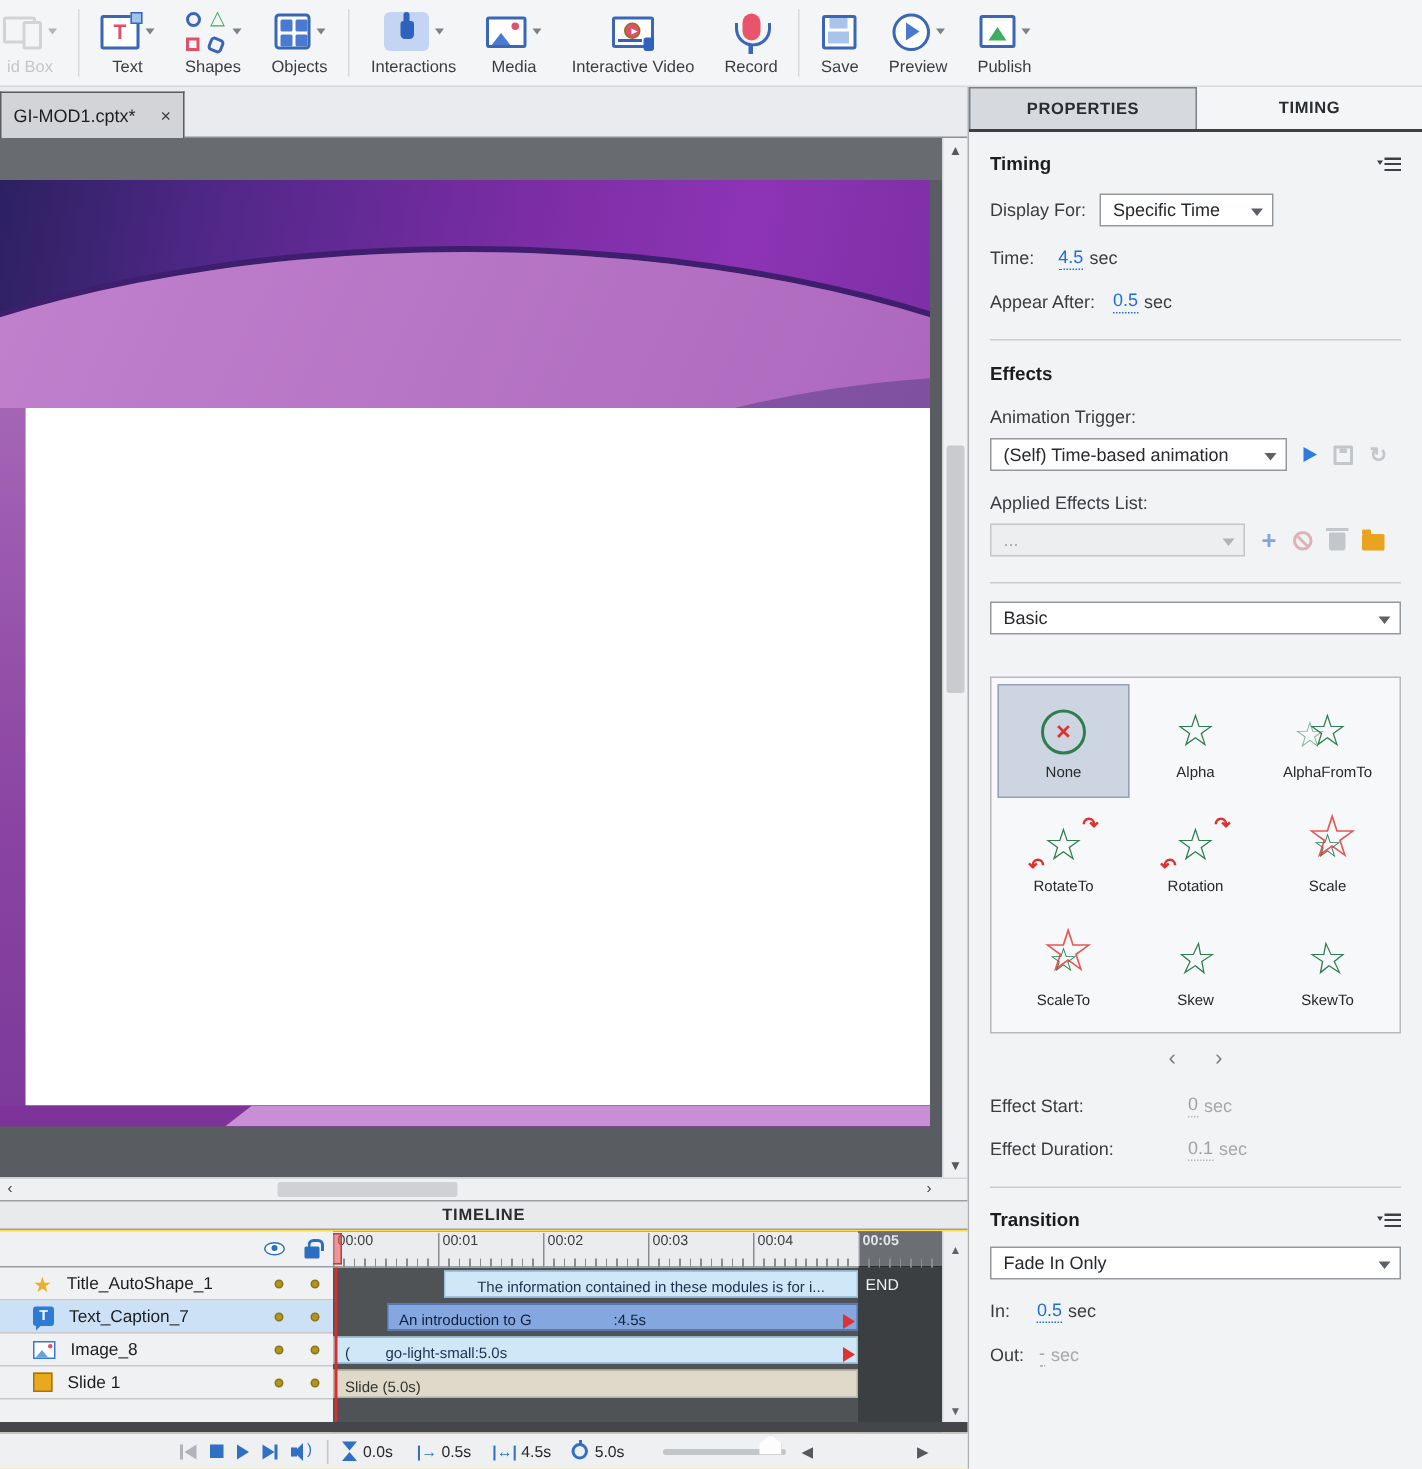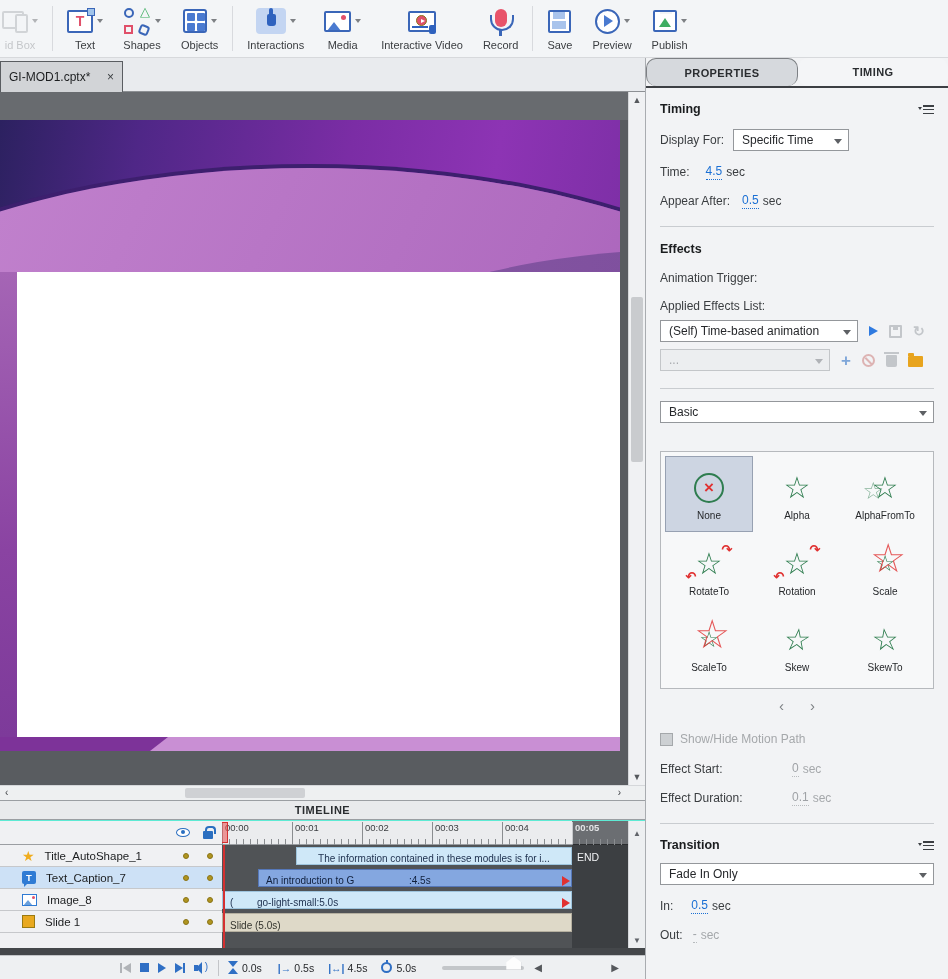--- a/index.html
+++ b/index.html
@@ -92,21 +92,21 @@
   .vscroll .thumb { position:absolute; left:2px; top:205px; width:12px; height:165px; background:#c9cbce; border-radius:2px; }
   .scroll-arr { position:absolute; width:100%; text-align:center; font-size:9px; color:#55585c; }
   .hscroll { position:absolute; left:0; top:785px; width:645px; height:15px; background:#eef0f1; border-top:1px solid #d5d7da; }
   .hscroll .thumb { position:absolute; left:185px; top:2px; width:120px; height:10px; background:#cfd1d4; border-radius:2px; }
   .hs-arr { position:absolute; top:1px; font-size:10px; color:#3c3f43; }
 
   
   .rpanel { position:absolute; left:645px; top:58px; width:303px; height:921px; background:#f2f3f5; border-left:1px solid #a9acb0; overflow:hidden; }
   .ptabs { display:flex; height:30px; border-bottom:2px solid #3c3f43; }
   .ptab { flex:1; display:flex; align-items:center; justify-content:center; font-size:11px; font-weight:bold;
-    letter-spacing:.4px; color:#2a2d30; background:#f4f5f7; border-right:1px solid #7d8084;border-radius:10px; }
+    letter-spacing:.4px; color:#2a2d30; background:#f4f5f7; border-right:1px solid #7d8084; }
   .ptab.active { background:#d6d9dd; border:1px solid #7d8084; border-bottom:none; }
   .psec { padding:0 14px; }
   .sec-head { display:flex; align-items:center; justify-content:space-between; margin-top:14px; }
   .sec-title { font-size:12.5px; font-weight:bold; color:#1b1d1f; }
   .panel-menu { width:16px; height:11px; position:relative; }
   .panel-menu::before { content:""; position:absolute; right:0; top:1px; width:11px; height:9px;
     background:repeating-linear-gradient(#3c3f43 0,#3c3f43 1.5px,transparent 1.5px,transparent 3.8px); }
   .panel-menu::after { content:""; position:absolute; left:0; top:3px; border-left:2.5px solid transparent;
     border-right:2.5px solid transparent; border-top:3.5px solid #3c3f43; }
   .frow { display:flex; align-items:center; margin-top:13px; font-size:12px; color:#3a3d40; }
@@ -144,21 +144,21 @@
   .fx-star.ghost { position:absolute; left:-9px; top:7px; font-size:24px; opacity:.55; }
   .fx-none { width:30px; height:30px; border:2px solid #2e7d4f; border-radius:50%; display:flex;
     align-items:center; justify-content:center; color:#e03131; font-size:17px; font-weight:bold; line-height:1; }
   .rot { position:absolute; color:#e03131; font-size:13px; font-weight:bold; }
   .fx-red-star { position:absolute; font-size:40px; line-height:40px; color:#e03131; opacity:.8; left:-5px; top:-6px; }
   .pager { display:flex; justify-content:center; gap:26px; margin-top:8px; font-size:15px; color:#7d8084; }
   .chk { width:13px; height:13px; background:#cdd0d3; border:1px solid #a5a8ab; margin-right:7px; }
   .dis-label { color:#a5a8ab; font-size:12px; }
 
   
-  .timeline { position:absolute; left:0; top:800px; width:645px; height:179px; background:#5eead4; }
+  .timeline { position:absolute; left:0; top:800px; width:645px; height:179px; background:#fde047; }
   .tl-header { height:20px; background:#e9eaec; border-top:1px solid #9b9ea2; border-bottom:1px solid #9b9ea2;
     display:flex; align-items:center; justify-content:center; font-weight:bold; font-size:11px; letter-spacing:.5px; color:#2a2d30; }
   .tl-body { position:absolute; left:0; top:21px; width:645px; height:134px; }
   .tl-left { position:absolute; left:0; top:0; width:222px; height:134px; background:#f0f1f3; }
   .tl-lrow { position:absolute; left:0; width:222px; height:22px; display:flex; align-items:center;
     border-bottom:1px solid #c6c8cb; padding-left:22px; }
   .tl-lrow.selected { background:#cde1f6; }
   .tl-lrow .lname { margin-left:10px; font-size:11.5px; color:#1b1d1f; flex:1; }
   .dot { width:6px; height:6px; border-radius:50%; background:#b0951f; border:1px solid #8a7418; }
   .dot1 { margin-right:18px; } .dot2 { margin-right:9px; }
@@ -387,30 +387,30 @@
     <div class="hr"></div>
   </div>
 
   <div class="psec">
     <div class="sec-head" style="margin-top:15px;">
       <span class="sec-title">Effects</span>
     </div>
     <div class="frow" style="margin-top:15px;">
       <span>Animation Trigger:</span>
     </div>
-    <div class="frow" style="margin-top:14px;">
-      <span>Applied Effects List:</span>
-    </div>
     <div class="frow" style="margin-top:7px;">
       <span class="sel" style="width:198px;">
           <span>(Self) Time-based animation</span>
         </span>
       <span class="mini play-sm"></span>
       <span class="mini floppy-sm"></span>
       <span class="mini redo-sm">↻</span>
+    </div>
+    <div class="frow" style="margin-top:14px;">
+      <span>Applied Effects List:</span>
     </div>
     <div class="frow" style="margin-top:7px;">
       <span class="sel dis" style="width:170px;">
           <span>...</span>
         </span>
       <span class="mini plus-sm">+</span>
       <span class="mini no-sm"></span>
       <span class="mini trash-sm"></span>
       <span class="mini folder-sm"></span>
     </div>
@@ -482,24 +482,20 @@
             <span class="fx-star" style="transform:skewX(8deg);">☆</span>
           </span>
         <span class="flabel">SkewTo</span>
       </div>
     </div>
     <div class="pager">
       <span>‹</span>
       <span>›</span>
     </div>
 
-    <div class="frow" style="margin-top:18px;">
-      <span class="chk"></span>
-      <span class="dis-label">Show/Hide Motion Path</span>
-    </div>
     <div class="frow" style="margin-top:15px;">
       <span style="width:110px;">Effect Start:</span>
       <span class="val-dis" style="margin-left:22px;">0</span>
       <span class="unit dis-label">sec</span>
     </div>
     <div class="frow">
       <span style="width:110px;">Effect Duration:</span>
       <span class="val-dis" style="margin-left:22px;">0.1</span>
       <span class="unit dis-label">sec</span>
     </div>

